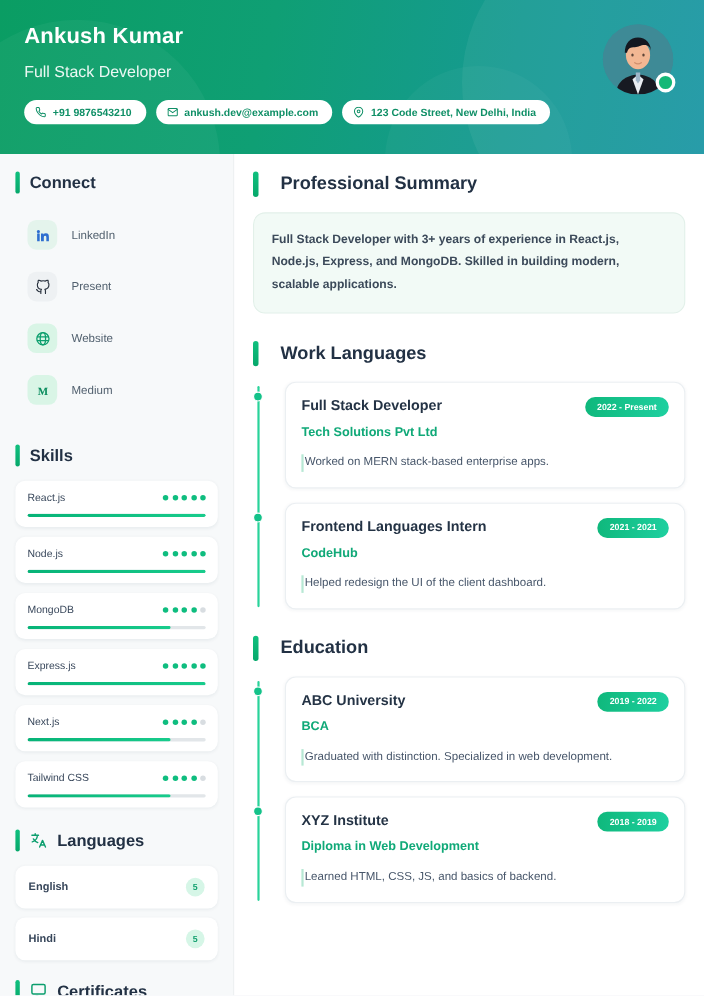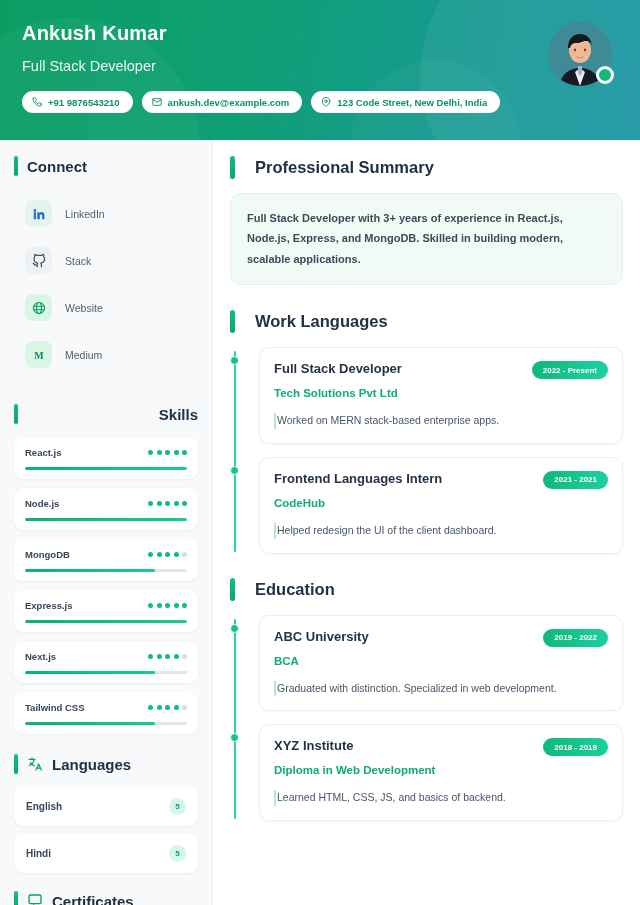--- a/index.html
+++ b/index.html
@@ -101,29 +101,29 @@
     padding: 0 0 0 11px; height: 31px; margin-bottom: 16px;
   }
   .conn-icon {
     width: 27px; height: 27px; border-radius: 8px;
     display: flex; align-items: center; justify-content: center;
     flex: none;
   }
   .conn-label { font-size: 10.5px; color: #52616f; }
 
   
-  .skills-head { margin-top: 34px; justify-content: space-between; }
+  .skills-head { margin-top: 34px; }
   .skill-list { margin-top: 13px; }
   .skill-card {
     background: #ffffff; border-radius: 9px;
     padding: 10px 11px 9px 11px; margin-bottom: 9px;
     box-shadow: 0 1px 3px rgba(25,50,70,0.06);
   }
   .skill-top { display: flex; align-items: center; justify-content: space-between; }
-  .skill-name { font-size: 9.5px; font-weight: bold; color: #37465a; }
+  .skill-name { font-size: 9.5px; font-weight: normal; color: #37465a; }
   .dots { display: flex; gap: 3.5px; }
   .dot { width: 5px; height: 5px; border-radius: 50%; background: #d8dde1; }
   .dot.on { background: #0fbd7f; }
   .bar-track {
     margin-top: 9px; height: 3px; border-radius: 3px;
     background: #e2e6e9; overflow: hidden;
   }
   .bar-fill {
     height: 100%; border-radius: 3px;
     background: linear-gradient(90deg,#07b377,#18cc8c);
@@ -277,21 +277,21 @@
           </span>
           <span class="conn-label">LinkedIn</span>
         </div>
 
         <div class="connect-item">
           <span class="conn-icon" style="background:#eef1f3">
             <svg width="14" height="14" viewBox="0 0 24 24" fill="none" stroke="#2b3440" stroke-width="1.8" stroke-linecap="round" stroke-linejoin="round">
                 <path d="M9 19c-5 1.5-5-2.5-7-3m14 6v-3.9a3.4 3.4 0 0 0-1-2.6c3.1-.4 6.4-1.6 6.4-7A5.4 5.4 0 0 0 20 4.8a5 5 0 0 0-.1-3.7s-1.2-.4-4 1.5a13.4 13.4 0 0 0-7 0C6.1.7 4.9 1.1 4.9 1.1A5 5 0 0 0 4.8 4.8 5.4 5.4 0 0 0 3.4 8.6c0 5.4 3.3 6.6 6.4 7a3.4 3.4 0 0 0-1 2.6V22"></path>
               </svg>
           </span>
-          <span class="conn-label">Stack</span>
+          <span class="conn-label">Present</span>
         </div>
 
         <div class="connect-item">
           <span class="conn-icon" style="background:#d9f5e6">
             <svg width="14" height="14" viewBox="0 0 24 24" fill="none" stroke="#0b9e6d" stroke-width="2">
                 <circle cx="12" cy="12" r="9.5"></circle>
                 <ellipse cx="12" cy="12" rx="4.2" ry="9.5"></ellipse>
                 <path d="M2.6 9h18.8M2.6 15h18.8"></path>
               </svg>
           </span>

